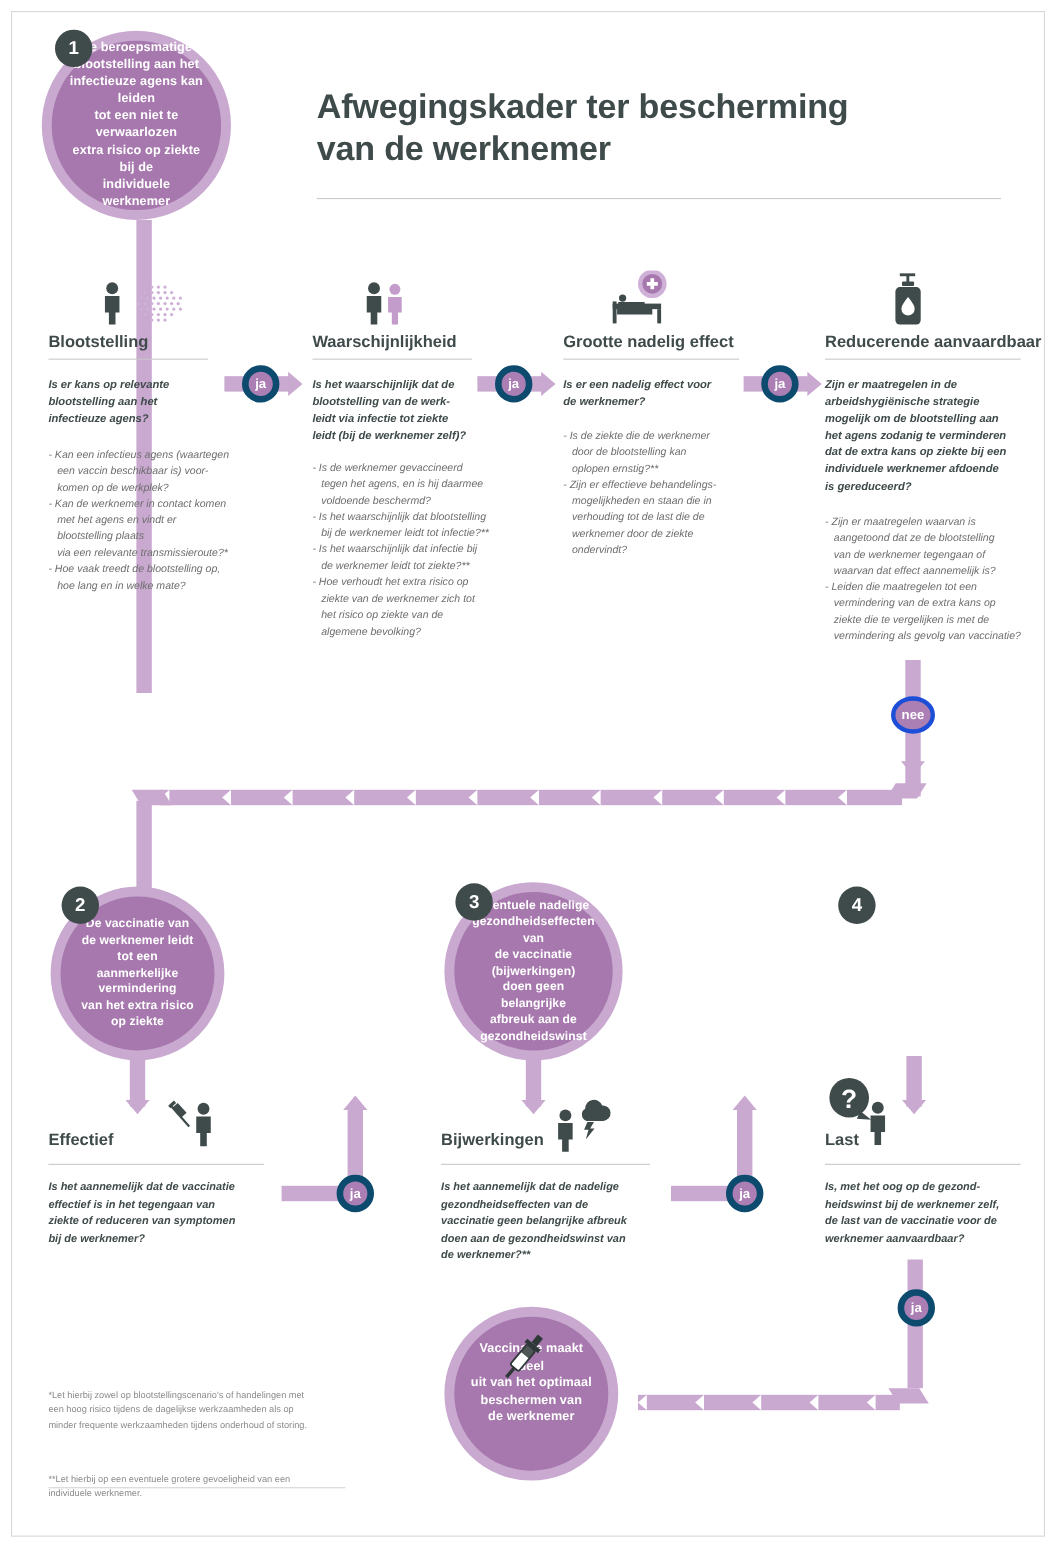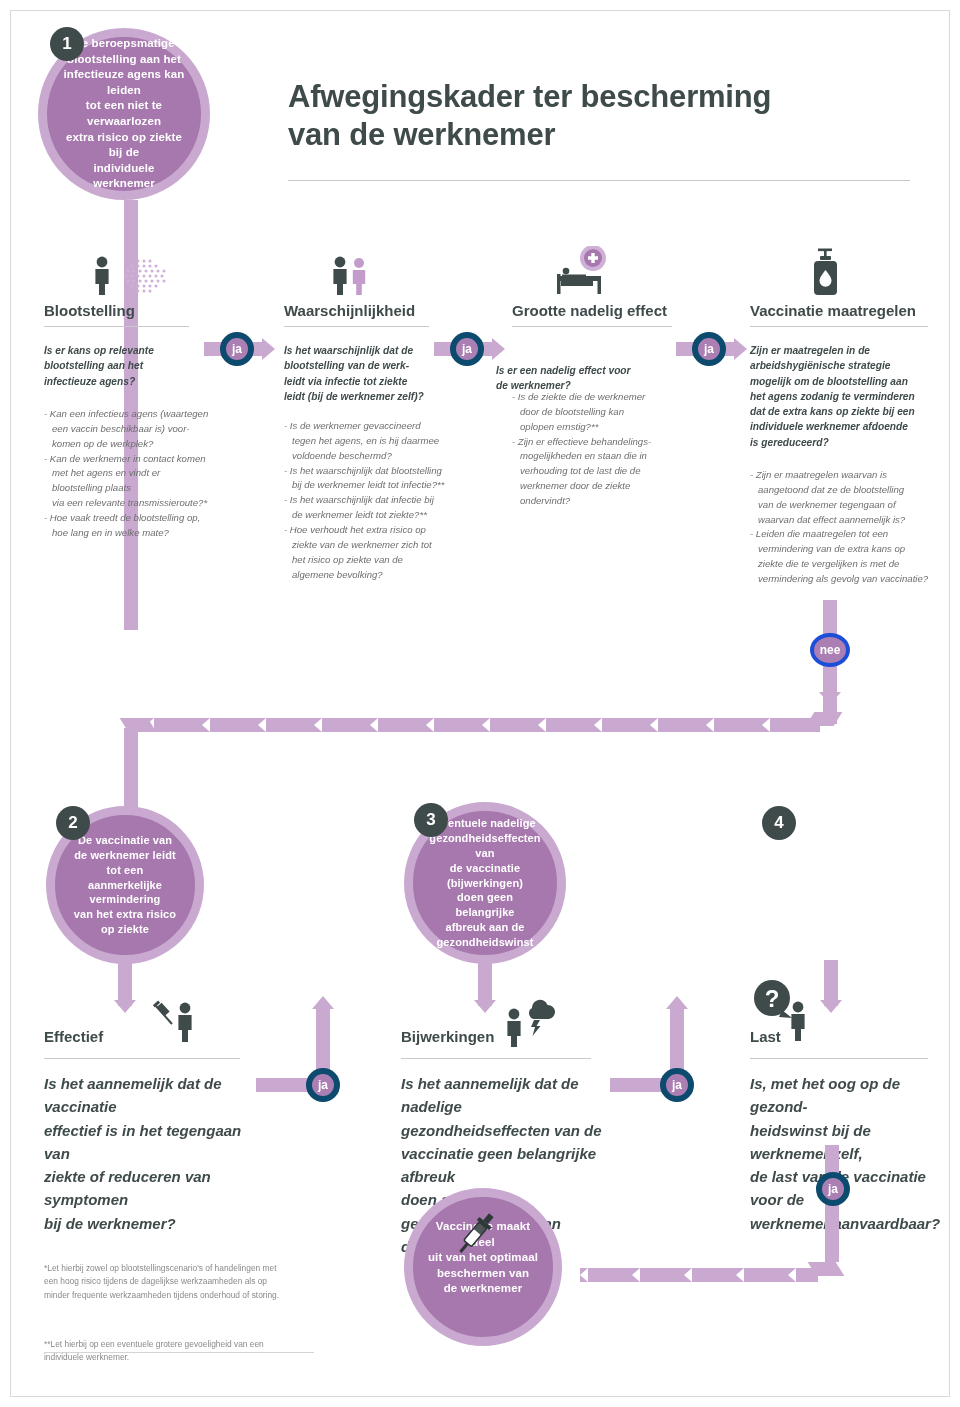--- a/index.html
+++ b/index.html
@@ -155,21 +155,21 @@
     color:#6e6e6e;
   }
   .col-b div{white-space:pre;}
 
   .sec-head{
     position:absolute;
     font-size:15px;font-weight:bold;color:#3f4a4a;
   }
   .sec-q{
     position:absolute;
-    font-size:15px;font-style:italic;font-weight:bold;
+    font-size:10px;font-style:italic;font-weight:bold;
     line-height:1.55;color:#3f4a4a;
   }
 
   .footnote{
     position:absolute;
     font-size:8.4px;
     line-height:1.6;
     color:#8a8a8a;
   }
   .footnote-rule{
@@ -281,21 +281,21 @@
 
   <div class="col-head" style="left:44px; top:302px;">Blootstelling</div>
   <div class="col-rule" style="left:44px; top:326px; width:145px;"></div>
 
   <div class="col-head" style="left:284px; top:302px;">Waarschijnlijkheid</div>
   <div class="col-rule" style="left:284px; top:326px; width:145px;"></div>
 
   <div class="col-head" style="left:512px; top:302px;">Grootte nadelig effect</div>
   <div class="col-rule" style="left:512px; top:326px; width:160px;"></div>
 
-  <div class="col-head" style="left:750px; top:302px;">Vaccinatie maatregelen</div>
+  <div class="col-head" style="left:750px; top:302px;">Reducerende aanvaardbaar</div>
   <div class="col-rule" style="left:750px; top:326px; width:178px;"></div>
 
   <div class="col-q" style="left:44px; top:343px; width:180px;">
     <div>Is er kans op relevante</div>
     <div>blootstelling aan het</div>
     <div>infectieuze agens?</div>
   </div>
   <div class="col-b" style="left:44px; top:407px; width:200px;">
     <div>- Kan een infectieus agens (waartegen
    een vaccin beschikbaar is) voor-
@@ -321,21 +321,21 @@
     <div>- Is het waarschijnlijk dat blootstelling
    bij de werknemer leidt tot infectie?**</div>
     <div>- Is het waarschijnlijk dat infectie bij
    de werknemer leidt tot ziekte?**</div>
     <div>- Hoe verhoudt het extra risico op
    ziekte van de werknemer zich tot
    het risico op ziekte van de
    algemene bevolking?</div>
   </div>
 
-  <div class="col-q" style="left:496px; top:343px; width:190px;margin-top:20px;">
+  <div class="col-q" style="left:512px; top:343px; width:190px;">
     <div>Is er een nadelig effect voor</div>
     <div>de werknemer?</div>
   </div>
   <div class="col-b" style="left:512px; top:390px; width:200px;">
     <div>- Is de ziekte die de werknemer
    door de blootstelling kan
    oplopen ernstig?**</div>
     <div>- Zijn er effectieve behandelings-
    mogelijkheden en staan die in
    verhouding tot de last die de

